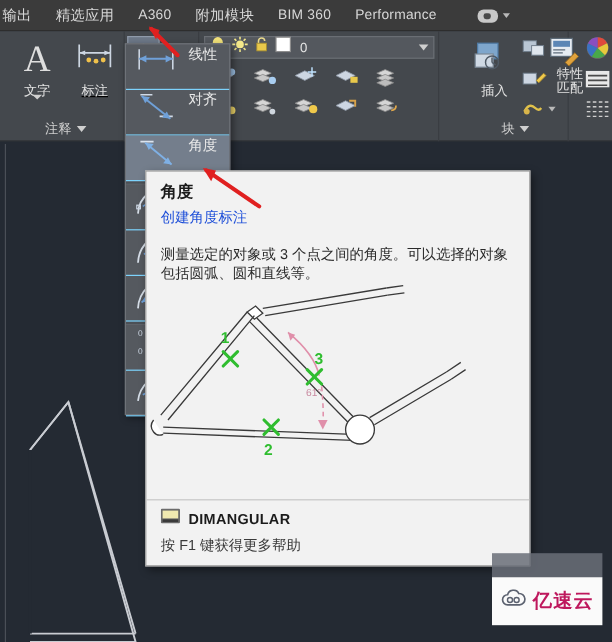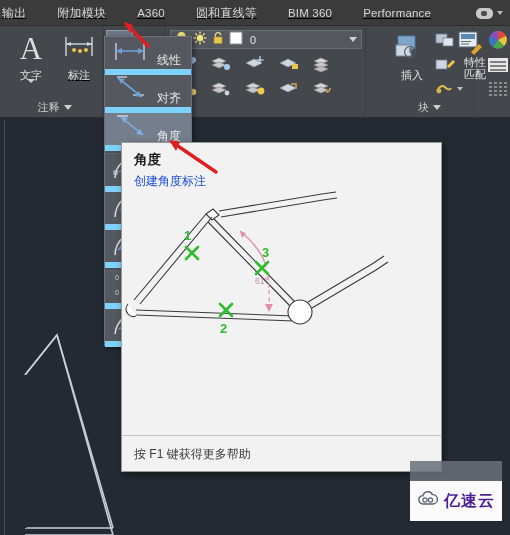--- a/index.html
+++ b/index.html
@@ -12,21 +12,21 @@
   #app { position: relative; width: 510px; height: 535px; }
 
   
   .tabbar {
     position: absolute; left: 0; top: 0; width: 510px; height: 26px;
     background: #3b3b3b;
     border-bottom: 1px solid #2d2d2d;
   }
   .tabbar .tabs {
     display: flex; align-items: center; height: 26px;
-    padding-left: 2px; gap: 31px; text-decoration: underline;
+    padding-left: 2px; gap: 20px;
   }
   .tabbar .tab {
     color: #d7d7d7; font-size: 11.5px; white-space: nowrap;
     letter-spacing: .2px;
   }
   .tabbar .tab.cn { font-size: 12px; }
   .badge-btn {
     margin-left: 14px; display: flex; align-items: center; gap: 4px;
   }
   .badge-pill {
@@ -132,22 +132,22 @@
 
   
   .flyout {
     position: absolute; left: 104px; top: 36px; width: 88px; height: 310px;
     background: #55595f; border: 1px solid #6e7278;
     box-shadow: 2px 2px 6px rgba(0,0,0,.45);
     z-index: 40;
   }
   .fly-item {
     position: relative; height: 38px;
-    display: flex; align-items: flex-end; gap: 6px; padding-left: 6px;
-    border-bottom: 6px solid #7dd3fc;
+    display: flex; align-items: flex-start; gap: 6px; padding-left: 6px;
+    border-bottom: 1px solid #7dd3fc;
   }
   .fly-item.hl { background: #747e8c; }
   .fly-item .fly-lbl { color: #e9e9e9; font-size: 12px; }
   .fly-sep { height: 3px; background: #4c5056; border-bottom: 1px solid #5e6268; }
 
   
   .tooltip {
     position: absolute; left: 121px; top: 142px; width: 321px; height: 330px;
     background: #f2f2f2; border: 1px solid #9a9a9a;
     box-shadow: 2px 3px 7px rgba(0,0,0,.45); z-index: 60;
@@ -170,39 +170,39 @@
   .tt-cmd { color: #1b1b1b; font-size: 12px; font-weight: bold; letter-spacing: .3px; }
   .tt-help { color: #3a3a3a; font-size: 12px; margin-top: 4px; }
 
   
   .wm {
     position: absolute; right: 8px; bottom: 14px;
     width: 92px; height: 40px; background: #fafafa;
     display: flex; align-items: center; justify-content: center; gap: 5px;
     z-index: 70;
   }
-  .wm-text { color: #4c1d95; font-size: 16px; font-weight: bold; letter-spacing: 1px; }
+  .wm-text { color: #be185d; font-size: 16px; font-weight: bold; letter-spacing: 1px; }
   .wm-strip {
     position: absolute; right: 8px; bottom: 54px; width: 92px; height: 20px;
     background: #6a6f78; opacity: .85; z-index: 65;
   }
 
   .arrow-overlay { position: absolute; left:0; top:0; width:510px; height:535px; pointer-events:none; z-index: 80; }
 </style>
 </head>
 <body>
 
 <div id="app">
 
   <div class="tabbar">
     <div class="tabs">
       <span class="tab cn">输出</span>
+      <span class="tab cn">精选应用</span>
+      <span class="tab">A360</span>
       <span class="tab cn">附加模块</span>
-      <span class="tab">A360</span>
-      <span class="tab cn">圆和直线等</span>
       <span class="tab">BIM 360</span>
       <span class="tab">Performance</span>
       <span class="badge-btn">
         <span class="badge-pill"></span>
         <span class="caret-sm"></span>
       </span>
     </div>
   </div>
 
   <div class="ribbon">
@@ -563,20 +563,21 @@
           <path d="M8 20 l6 -3 l-3 -4 l8 -4" fill="none" stroke="#6fa0d8" stroke-width="1.5"></path>
         </svg>
       </span>
       <span class="fly-lbl"></span>
     </div>
   </div>
 
   <div class="tooltip">
     <div class="tt-title">角度</div>
     <div class="tt-sub">创建角度标注</div>
+    <div class="tt-desc">测量选定的对象或 3 个点之间的角度。可以选择的对象包括圆弧、圆和直线等。</div>
 
     <div class="tt-art">
       <svg width="321" height="170" viewBox="0 0 321 170" style="position:absolute; left:0; top:-6px;">
         <g stroke="#3a3a3a" stroke-width="1.1" fill="none">
 
           <path d="M84 30 l7 -5 l6 6 l-7 5 z" fill="#ffffff"></path>
 
           <path d="M97 27 L200 10 M99 33 L201 16"></path>
           <path d="M200 10 L214 8 M201 16 L215 14"></path>
 
@@ -610,20 +611,30 @@
             <line x1="146" y1="78" x2="134" y2="90"></line>
         </g>
 
         <text x="62" y="56" font-size="13" font-weight="bold" fill="#2fbd2f" font-family="Liberation Sans, sans-serif">1</text>
         <text x="98" y="149" font-size="13" font-weight="bold" fill="#2fbd2f" font-family="Liberation Sans, sans-serif">2</text>
         <text x="140" y="73" font-size="13" font-weight="bold" fill="#2fbd2f" font-family="Liberation Sans, sans-serif">3</text>
       </svg>
     </div>
 
     <div class="tt-foot">
+      <div class="tt-cmdrow">
+        <span>
+          <svg width="16" height="14" viewBox="0 0 16 14">
+            <rect x="0" y="1" width="16" height="12" rx="1" fill="#6b6b6b"></rect>
+            <rect x="1.5" y="2.5" width="13" height="6.5" fill="#f0e9b0"></rect>
+            <rect x="1.5" y="9.8" width="13" height="2.2" fill="#3a3a3a"></rect>
+          </svg>
+        </span>
+        <span class="tt-cmd">DIMANGULAR</span>
+      </div>
       <div class="tt-help">按 F1 键获得更多帮助</div>
     </div>
   </div>
 
   <div class="wm-strip"></div>
   <div class="wm">
     <span>
       <svg width="22" height="16" viewBox="0 0 22 16">
         <path d="M6 13 a4.2 4.2 0 0 1 0 -8.4 a5 5 0 0 1 9.4 -1 a3.9 3.9 0 0 1 0.6 9.4 z" fill="none" stroke="#5c6270" stroke-width="1.4"></path>
         <circle cx="8" cy="9" r="2.1" fill="none" stroke="#5c6270" stroke-width="1.2"></circle>

